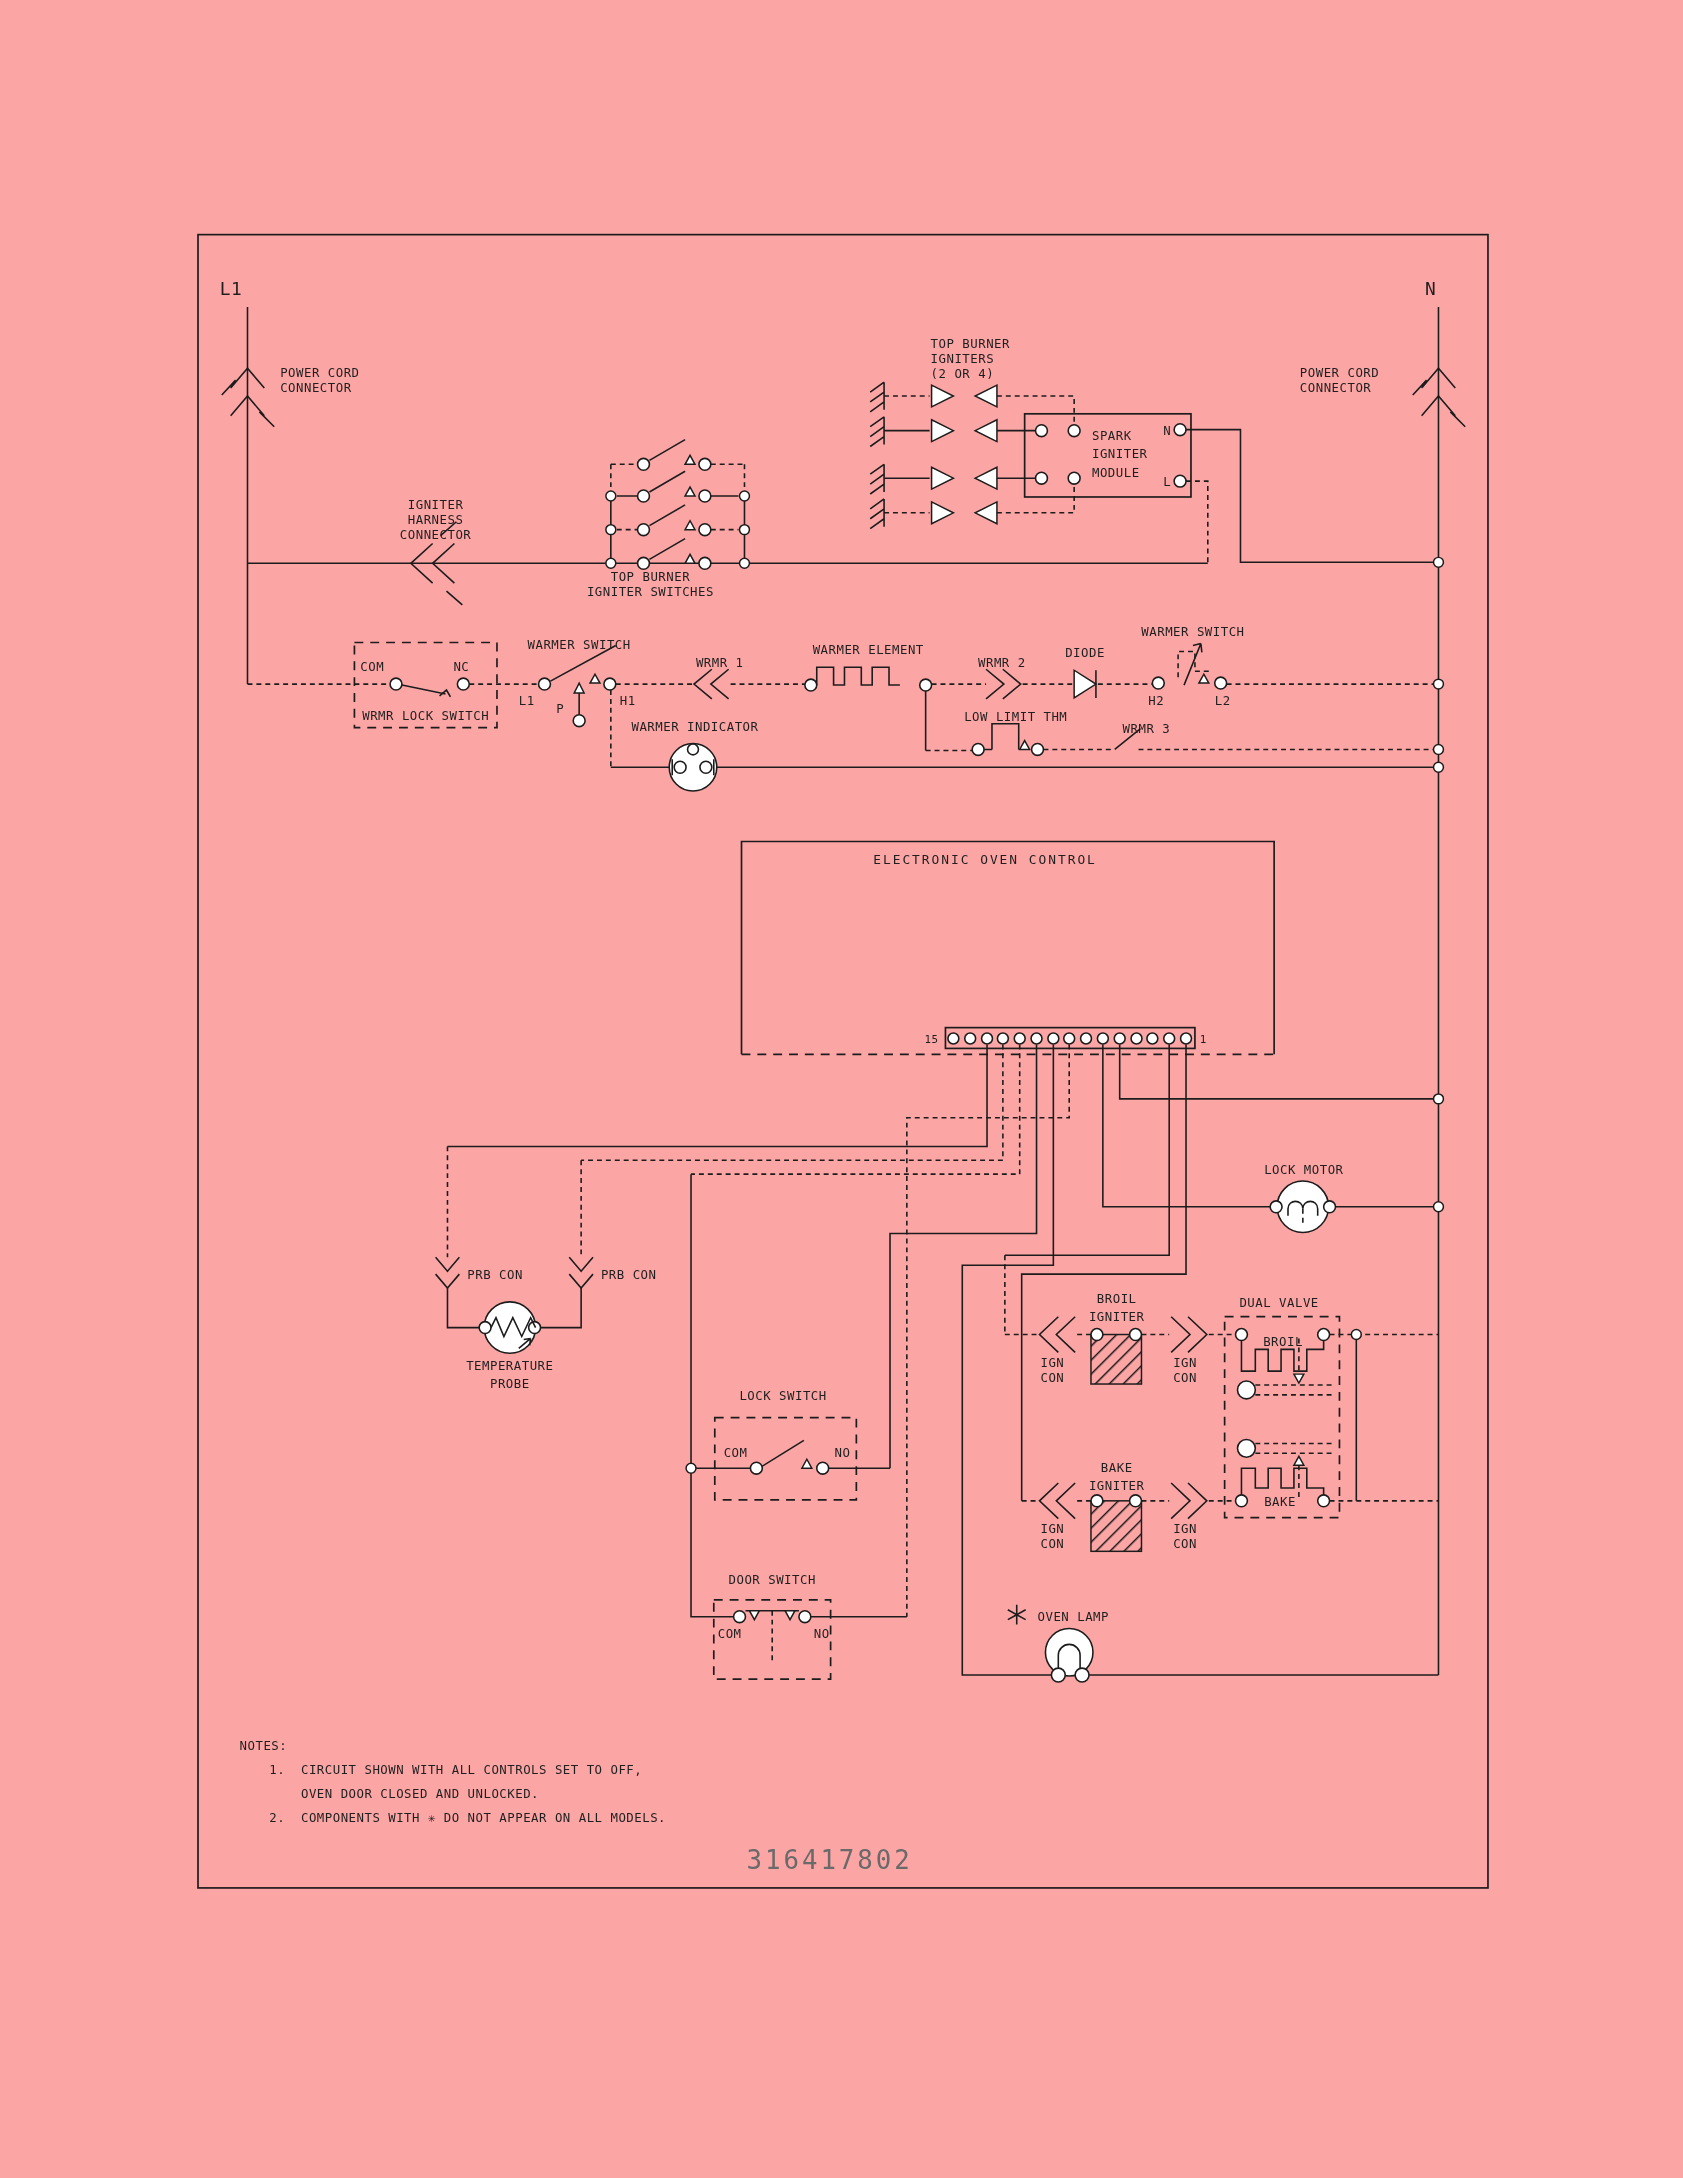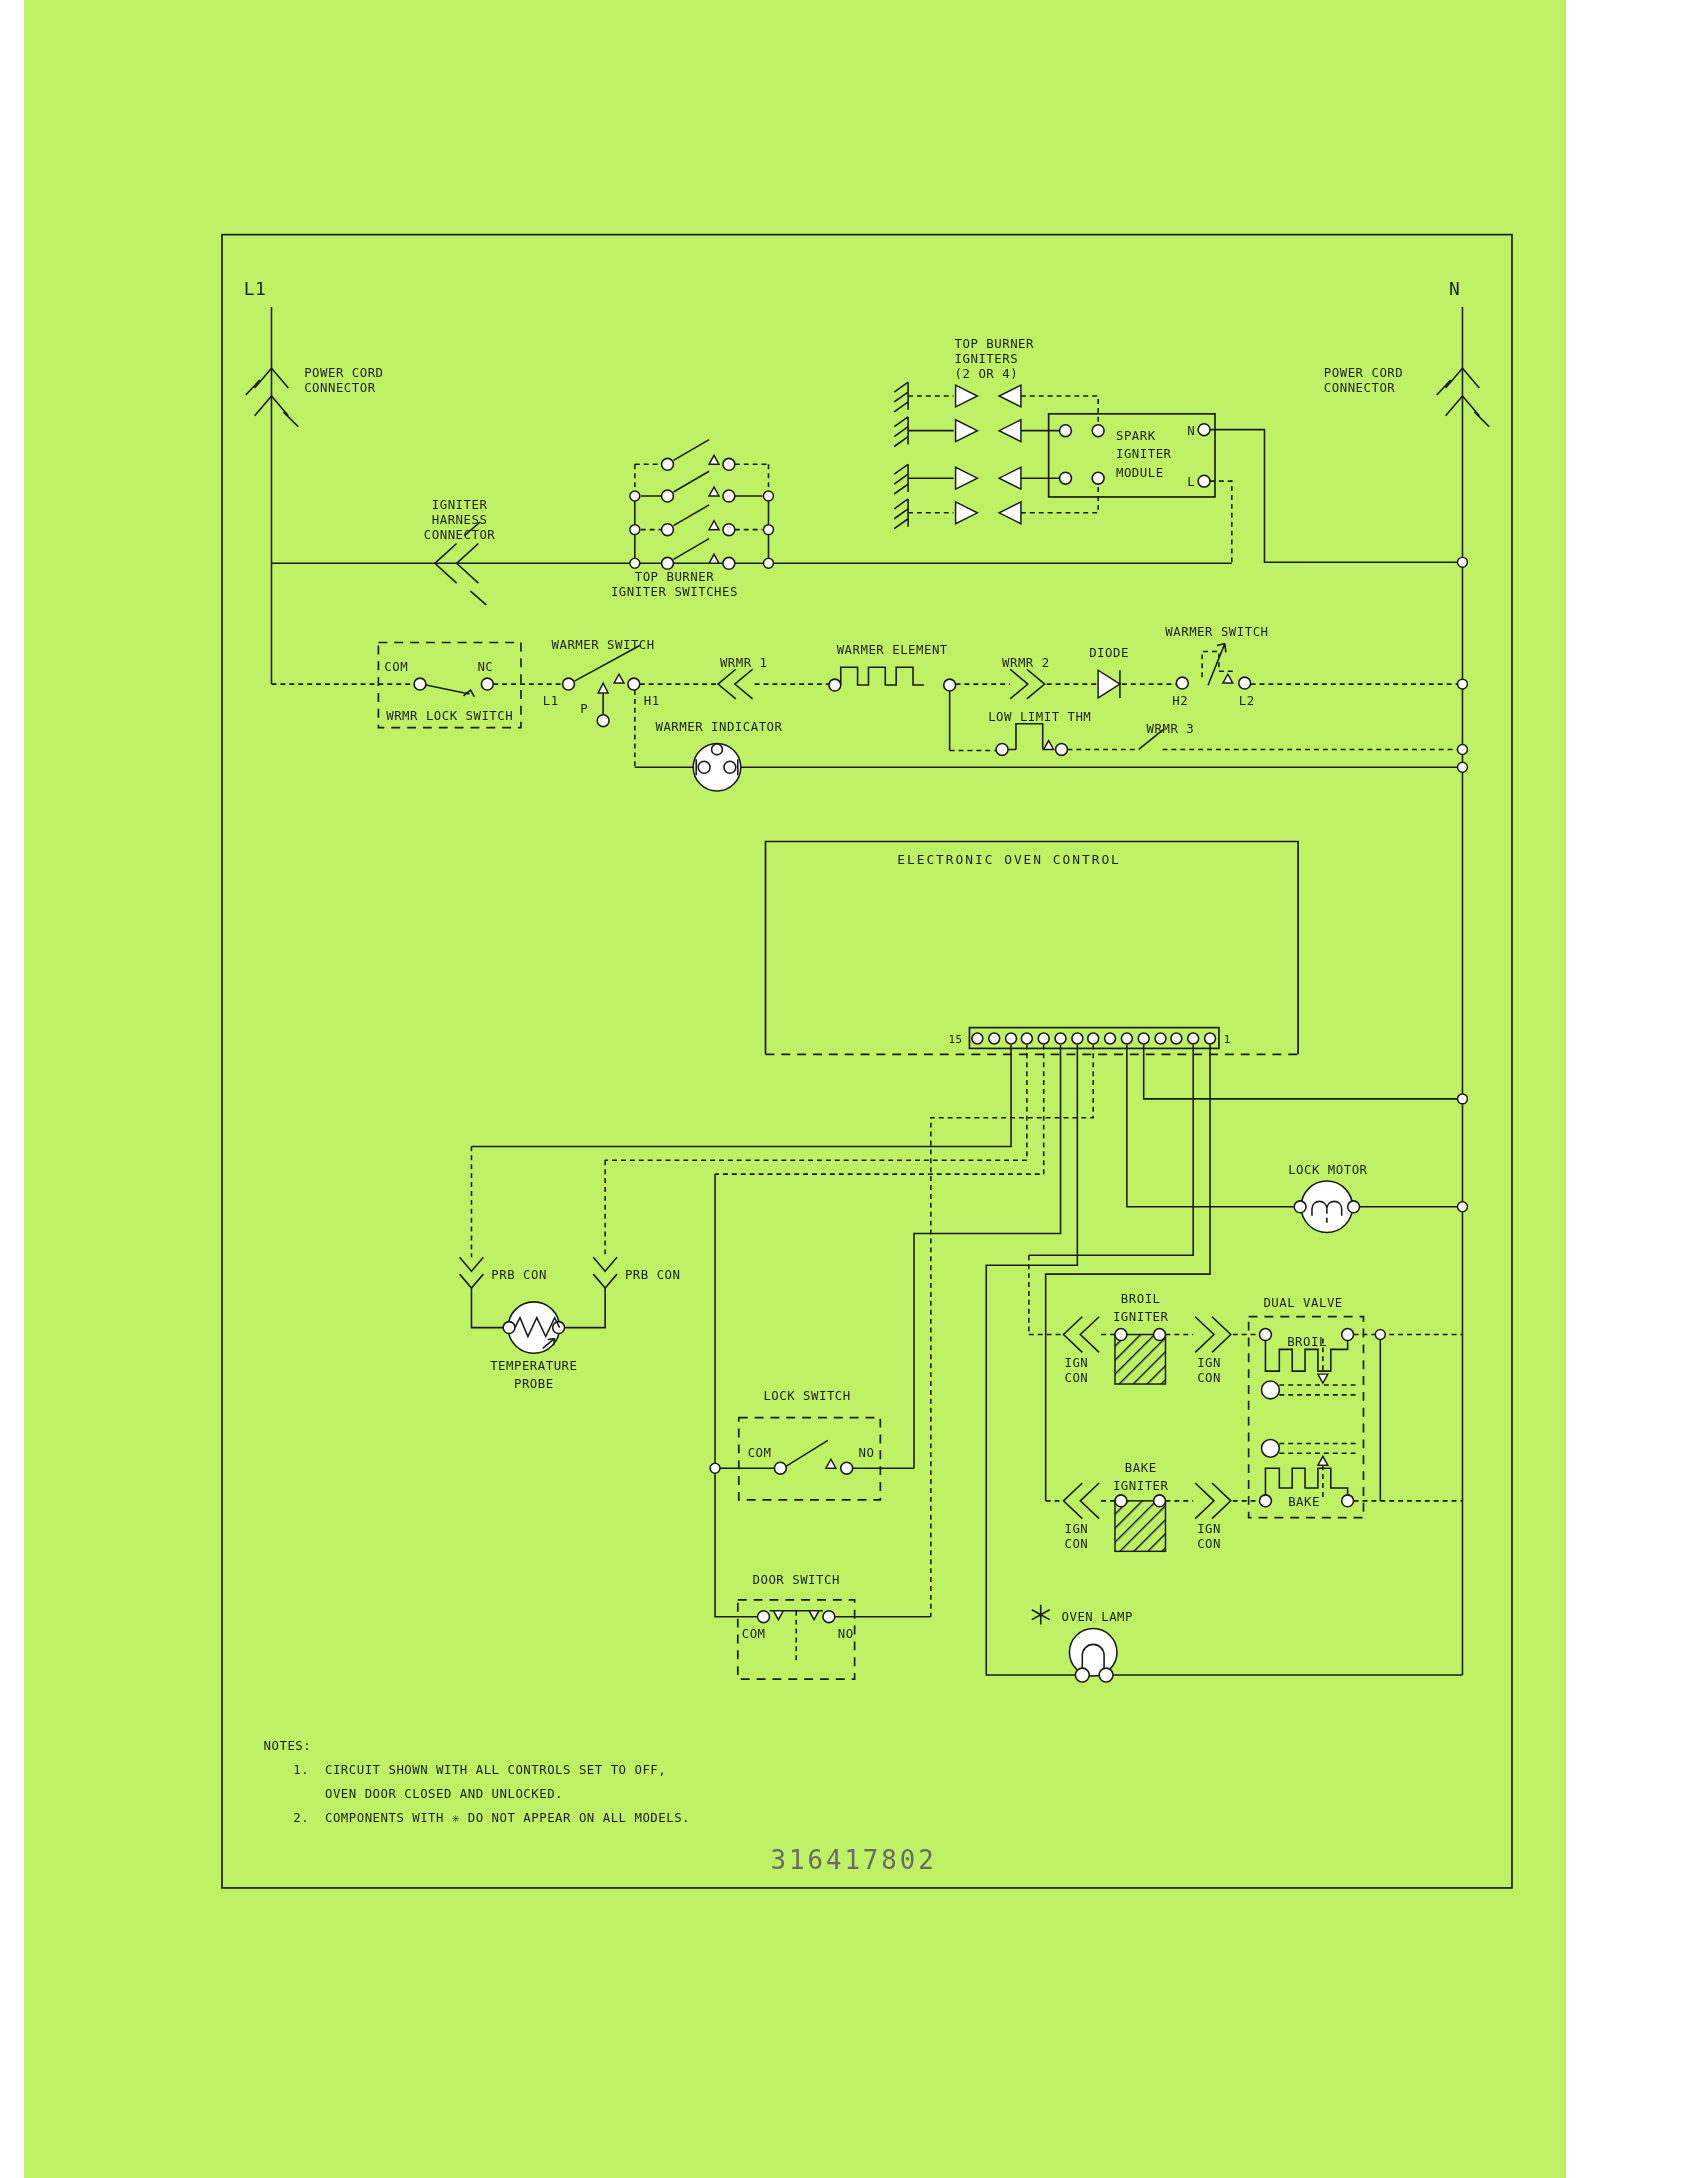--- a/index.html
+++ b/index.html
@@ -1,16 +1,16 @@
 <!DOCTYPE html>
 <html><head>
 <meta charset="utf-8">
 <style>
   html,body{margin:0;padding:0;background:#ffffff;}
-  .page{width:1542px;height:2178px;background:#bef264;position:relative;font-family:"DejaVu Sans Mono",monospace;margin-left:24px;}
+  .page{width:1683px;height:2178px;background:#fca5a5;position:relative;font-family:"DejaVu Sans Mono",monospace;}
   svg{display:block;}
   .w  {fill:none;stroke:#1c1c1c;stroke-width:1.6;}
   .wd {fill:none;stroke:#1c1c1c;stroke-width:1.6;stroke-dasharray:5 4;}
   .bx {fill:none;stroke:#1c1c1c;stroke-width:1.7;}
   .bxd{fill:none;stroke:#1c1c1c;stroke-width:1.7;stroke-dasharray:9 7;}
   .term{fill:#ffffff;stroke:#1c1c1c;stroke-width:1.6;}
   .dot {fill:#ffffff;stroke:#1c1c1c;stroke-width:1.5;}
   .tri {fill:#ffffff;stroke:#1c1c1c;stroke-width:1.5;}
   .t   {font-family:"DejaVu Sans Mono",monospace;font-size:12.5px;fill:#1f1f1f;letter-spacing:0.5px;}
   .tm  {text-anchor:middle;}

